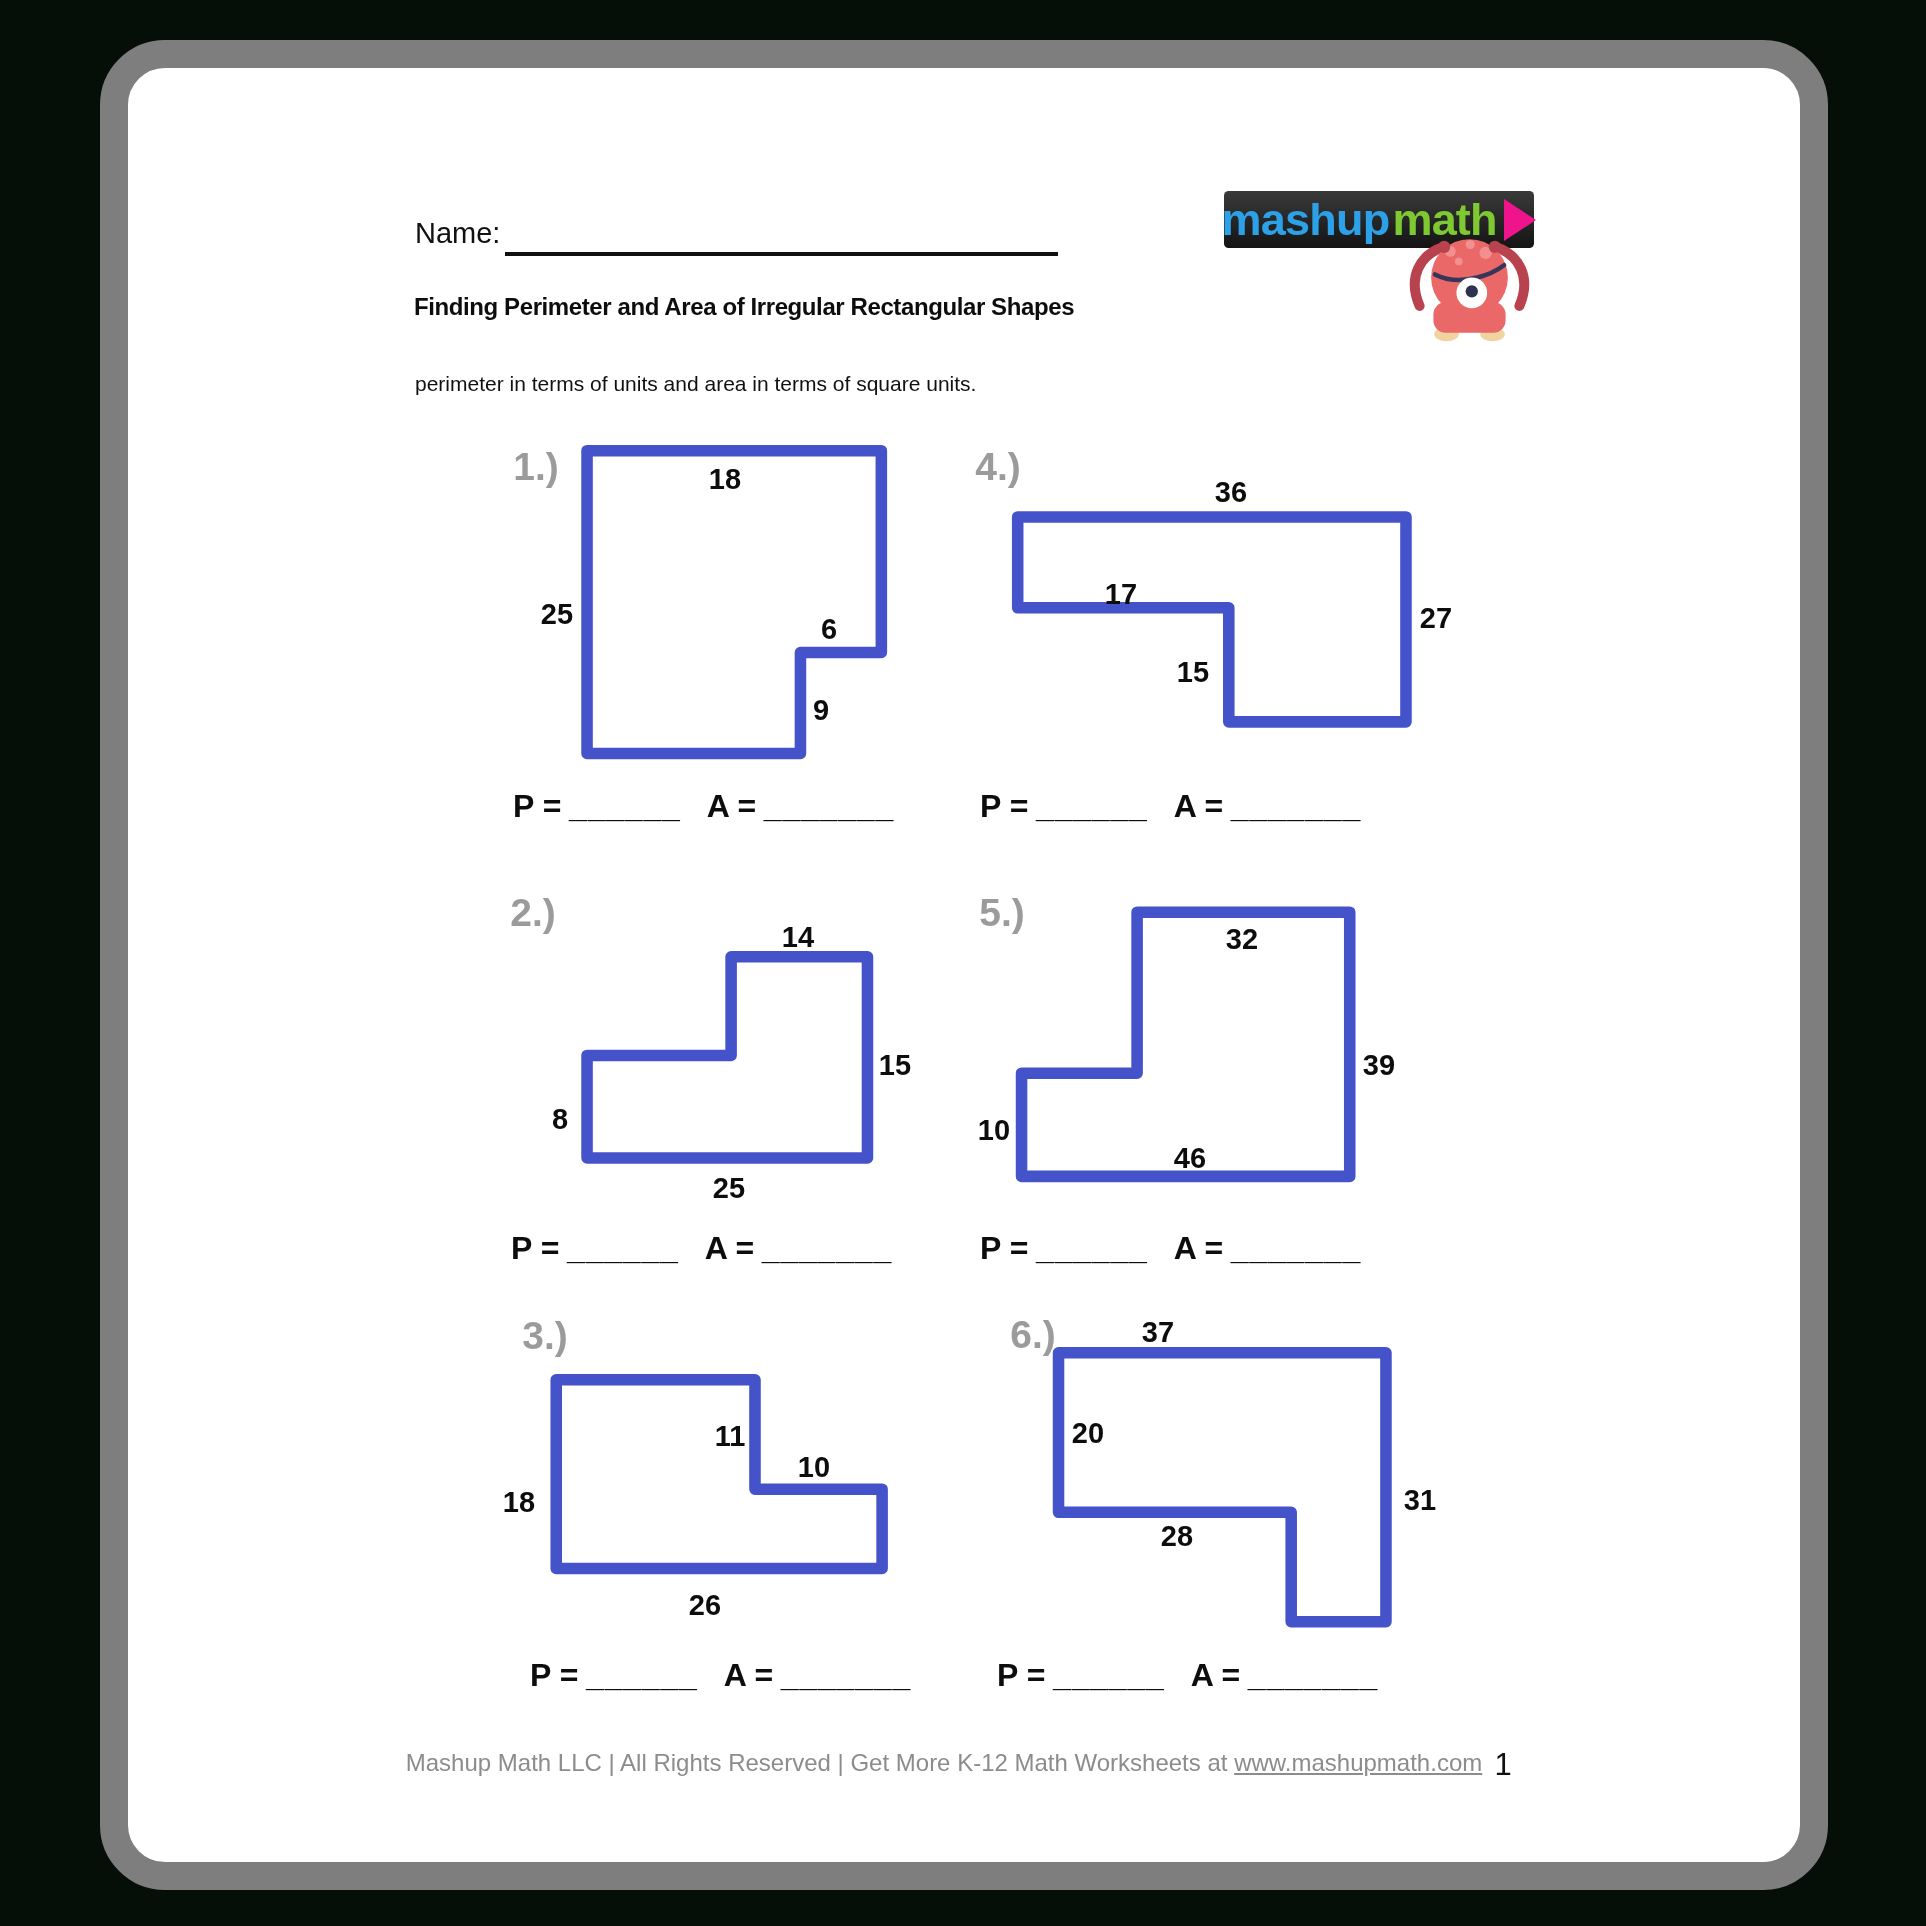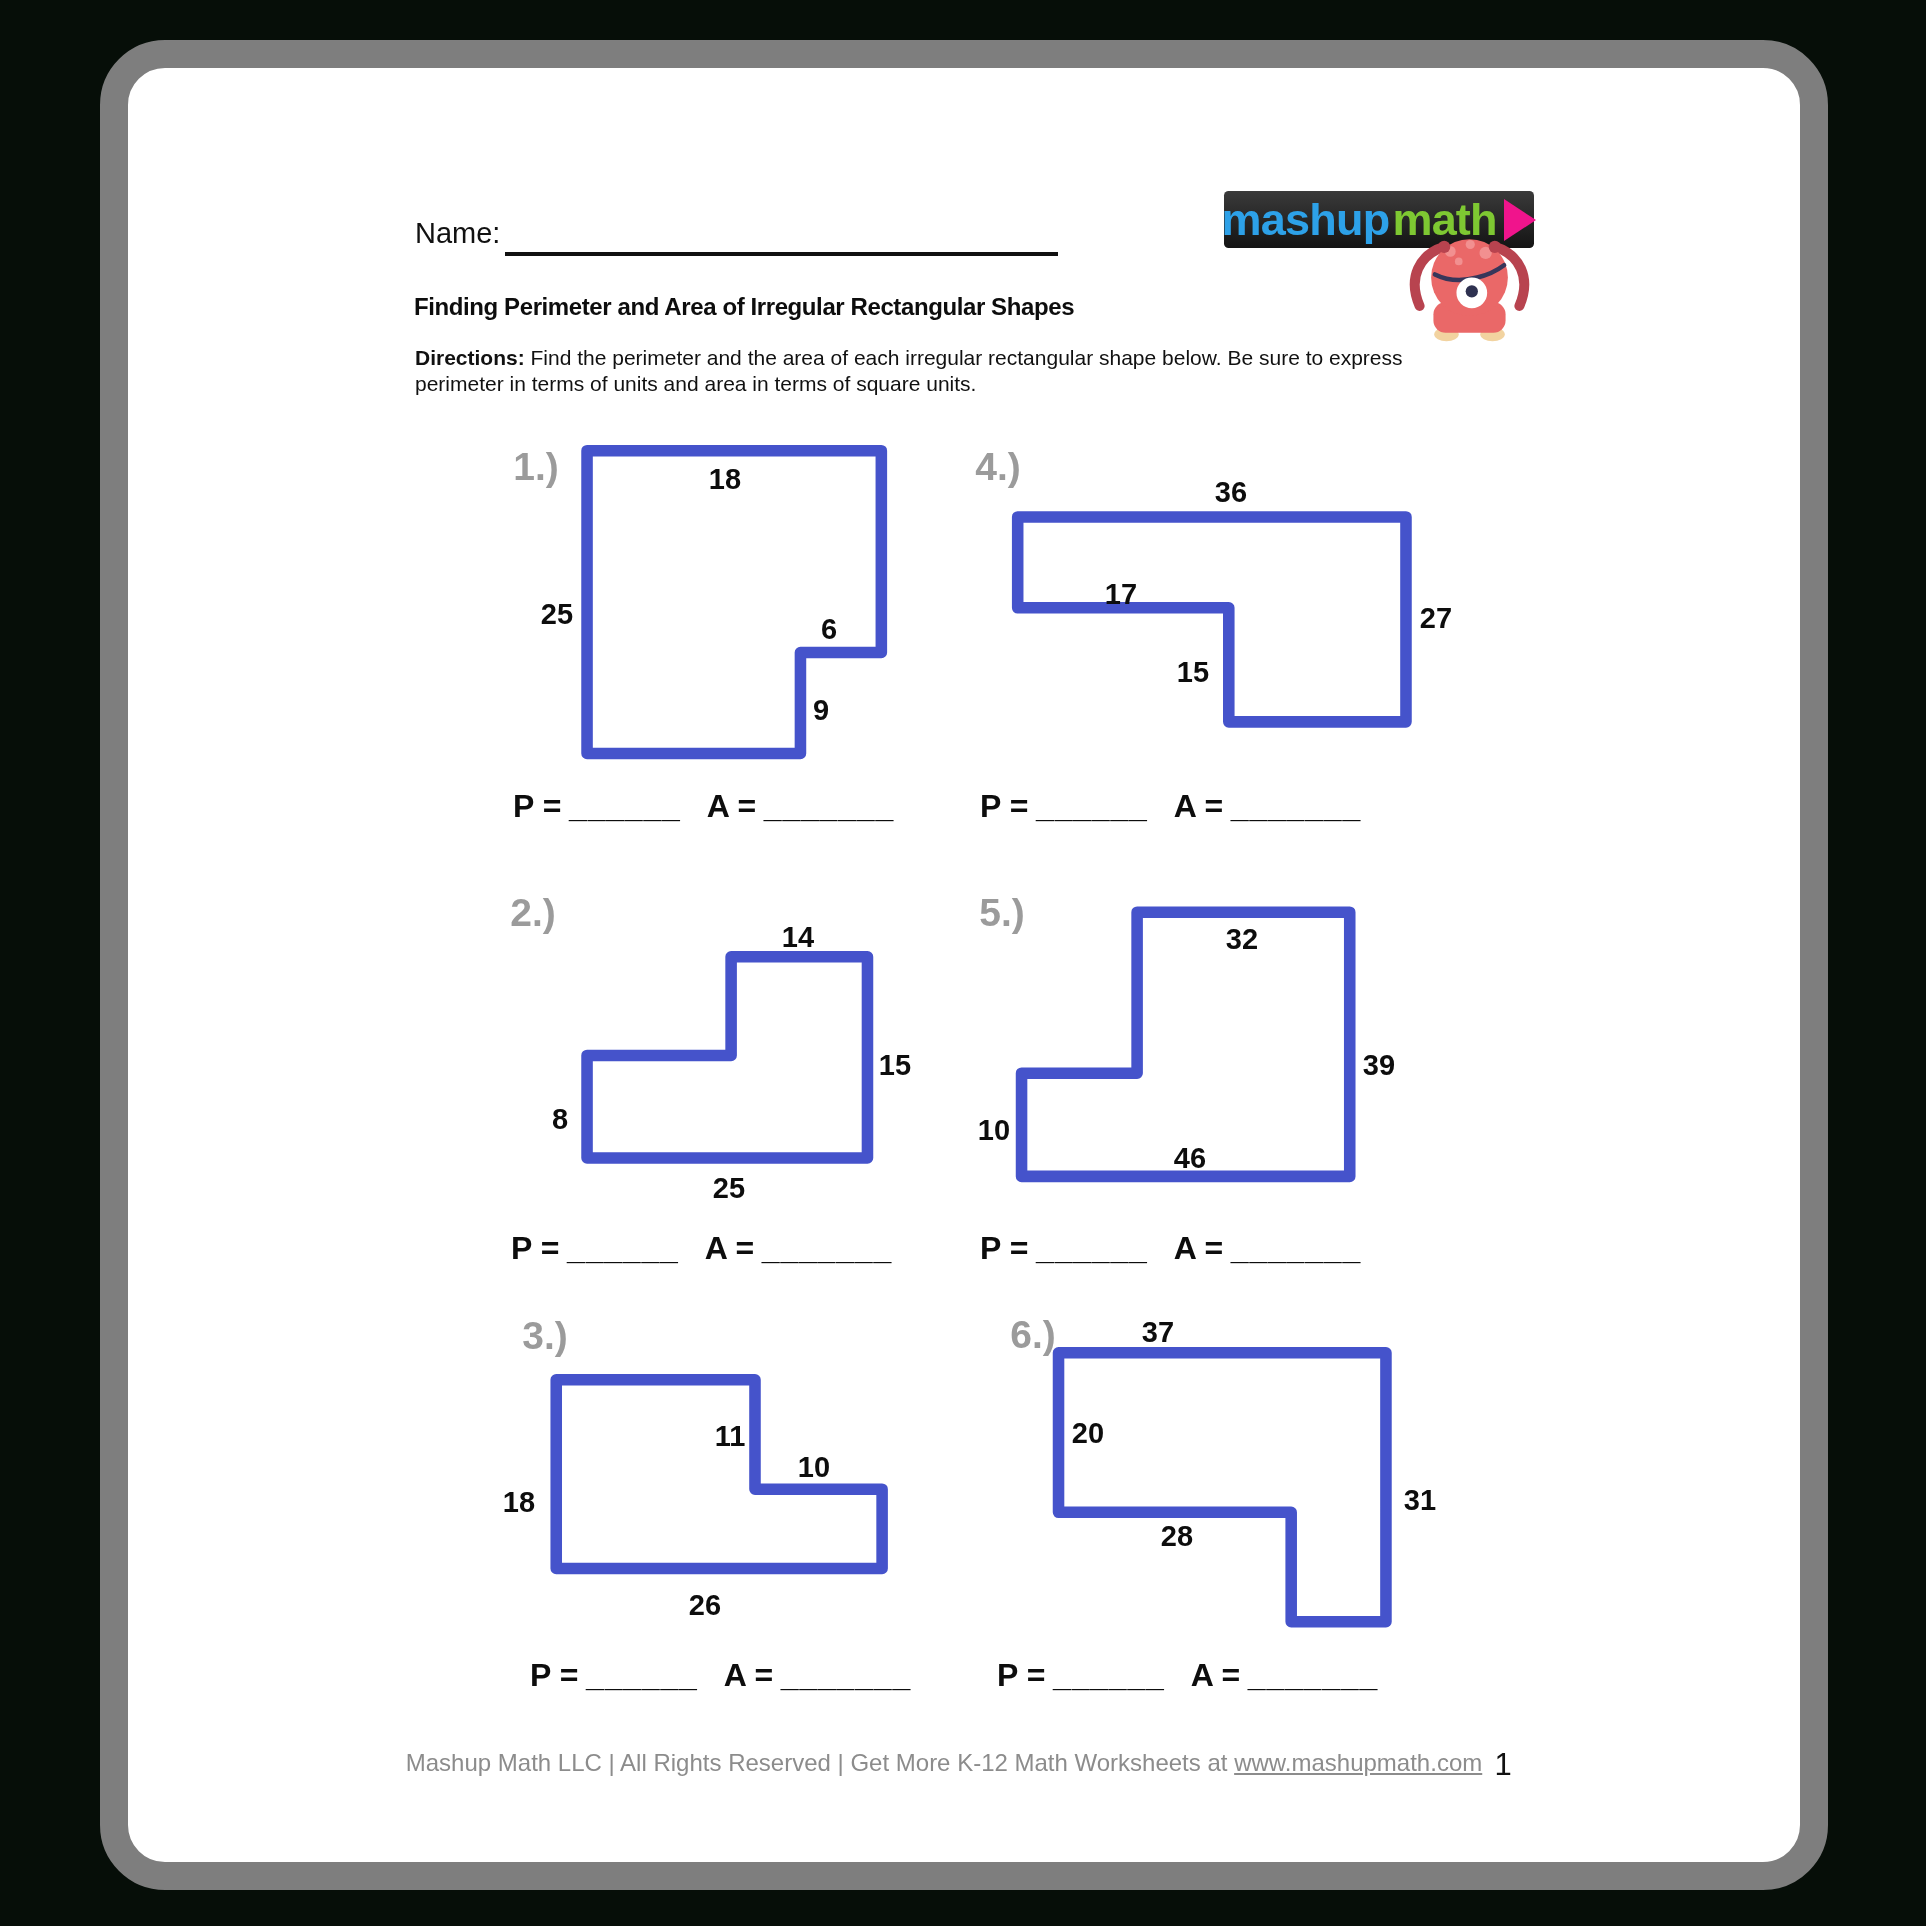--- a/index.html
+++ b/index.html
@@ -66,23 +66,20 @@
     <circle cx="71" cy="37" r="5" fill="#f29090"></circle>
     <path d="M40,54 C60,64 80,62 95,58 C112,54 122,48 130,42" fill="none" stroke="#37365a" stroke-width="6" stroke-linecap="round"></path>
     <circle cx="88" cy="78" r="20" fill="#ffffff"></circle>
     <circle cx="88" cy="76" r="8" fill="#2e3150"></circle>
     <circle cx="52" cy="18" r="8" fill="#b8434f"></circle>
     <circle cx="118" cy="18" r="8" fill="#b8434f"></circle>
   </svg>
 
   <div class="abs vcenter" id="title" style="left:414px;top:307px">Finding Perimeter and Area of Irregular Rectangular Shapes</div>
 
-  <div class="abs vcenter directions-line" style="left:415px;top:358px">
-    <b>Directions:</b><span> Find the perimeter and the area of each irregular rectangular shape below. Be sure to express</span>
-  </div>
   <div class="abs vcenter directions-line" style="left:415px;top:384px">perimeter in terms of units and area in terms of square units.</div>
 
   <svg id="shapes-canvas" width="1926" height="1926" viewBox="0 0 2500 2500">
     <polygon class="shape" points="762,585 1144,585 1144,847 1039,847 1039,978 762,978"></polygon>
     <polygon class="shape" points="1321,671 1825,671 1825,937 1595,937 1595,789 1321,789"></polygon>
     <polygon class="shape" points="949,1242 1126,1242 1126,1503 762,1503 762,1370 949,1370"></polygon>
     <polygon class="shape" points="1476,1184 1752,1184 1752,1527 1326,1527 1326,1393 1476,1393"></polygon>
     <polygon class="shape" points="722,1791 980,1791 980,1933 1145,1933 1145,2036 722,2036"></polygon>
     <polygon class="shape" points="1374,1756 1799,1756 1799,2105 1676,2105 1676,1963 1374,1963"></polygon>
   </svg>

